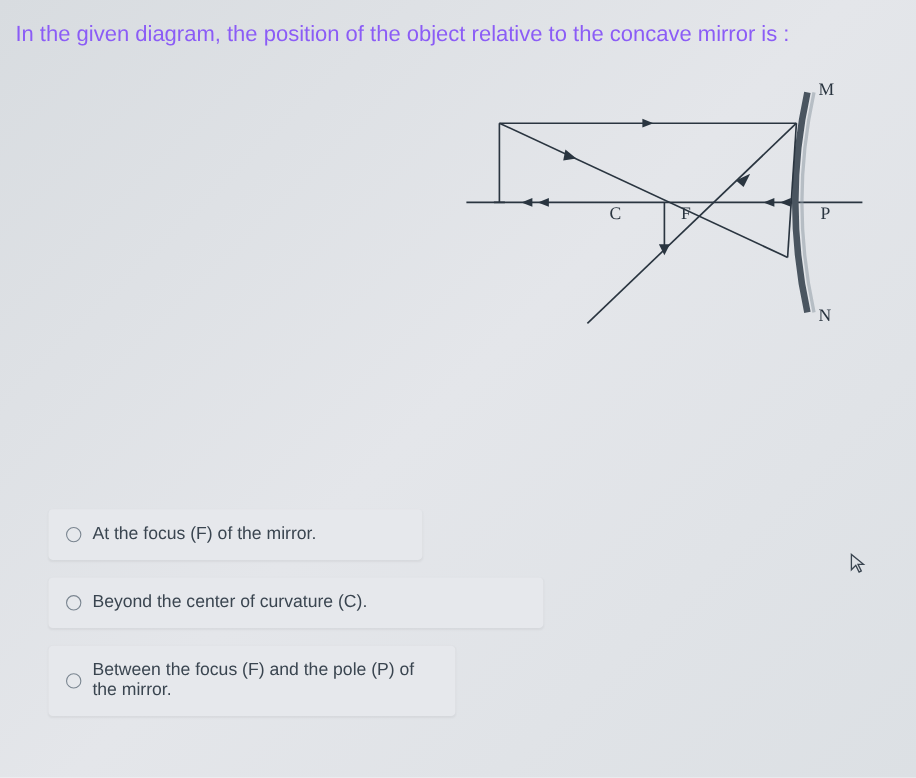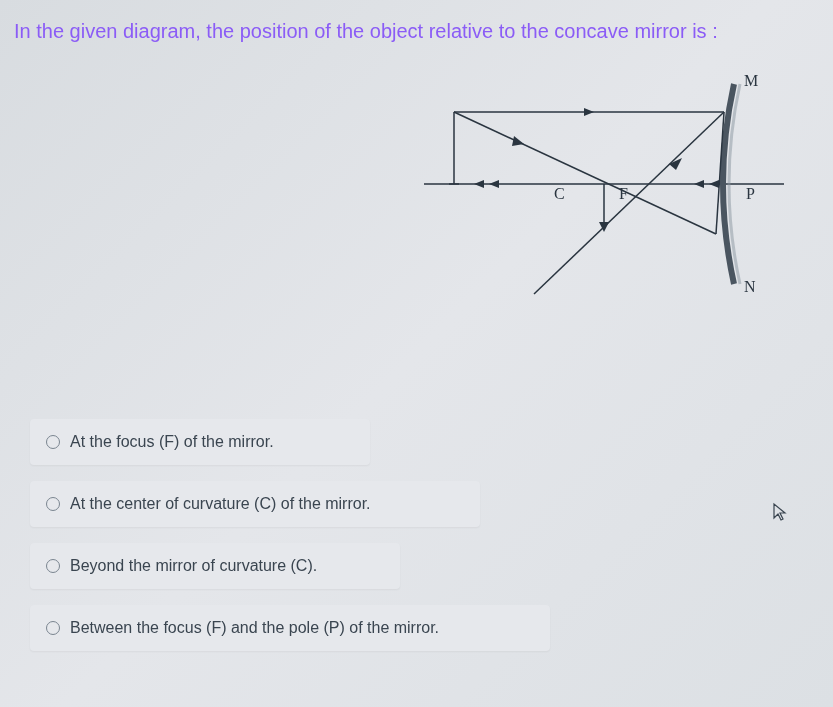--- a/index.html
+++ b/index.html
@@ -25,21 +25,21 @@
     .diagram-container {
       width: 380px;
       height: 260px;
       margin-left: 400px;
       margin-top: 10px;
       position: relative;
     }
     .options-container {
       position: absolute;
       bottom: 40px;
-      left: 30px;
+      left: 44px;
       width: 560px;
     }
     .option {
       background: #e6e8ec;
       border-radius: 4px;
       padding: 14px 16px;
       margin-bottom: 16px;
       display: flex;
       align-items: center;
       gap: 10px;
@@ -121,25 +121,21 @@
   </svg>
 </div>
 
 <div class="options-container">
   <div class="option">
     <span class="radio"></span>
     <span class="option-text">At the focus (F) of the mirror.</span>
   </div>
   <div class="option">
     <span class="radio"></span>
-    <span class="option-text">At the center of curvature (C) of the mirror.</span>
-  </div>
-  <div class="option">
-    <span class="radio"></span>
-    <span class="option-text">Beyond the mirror of curvature (C).</span>
+    <span class="option-text">Beyond the center of curvature (C).</span>
   </div>
   <div class="option">
     <span class="radio"></span>
     <span class="option-text">Between the focus (F) and the pole (P) of the mirror.</span>
   </div>
 </div>
 
 <div class="cursor">
   <svg width="16" height="20" viewBox="0 0 16 20">
     <path d="M 2 2 L 2 16 L 6 12 L 9 18 L 11 17 L 8 11 L 13 11 Z" fill="none" stroke="#3a4550" stroke-width="1.2"></path>

